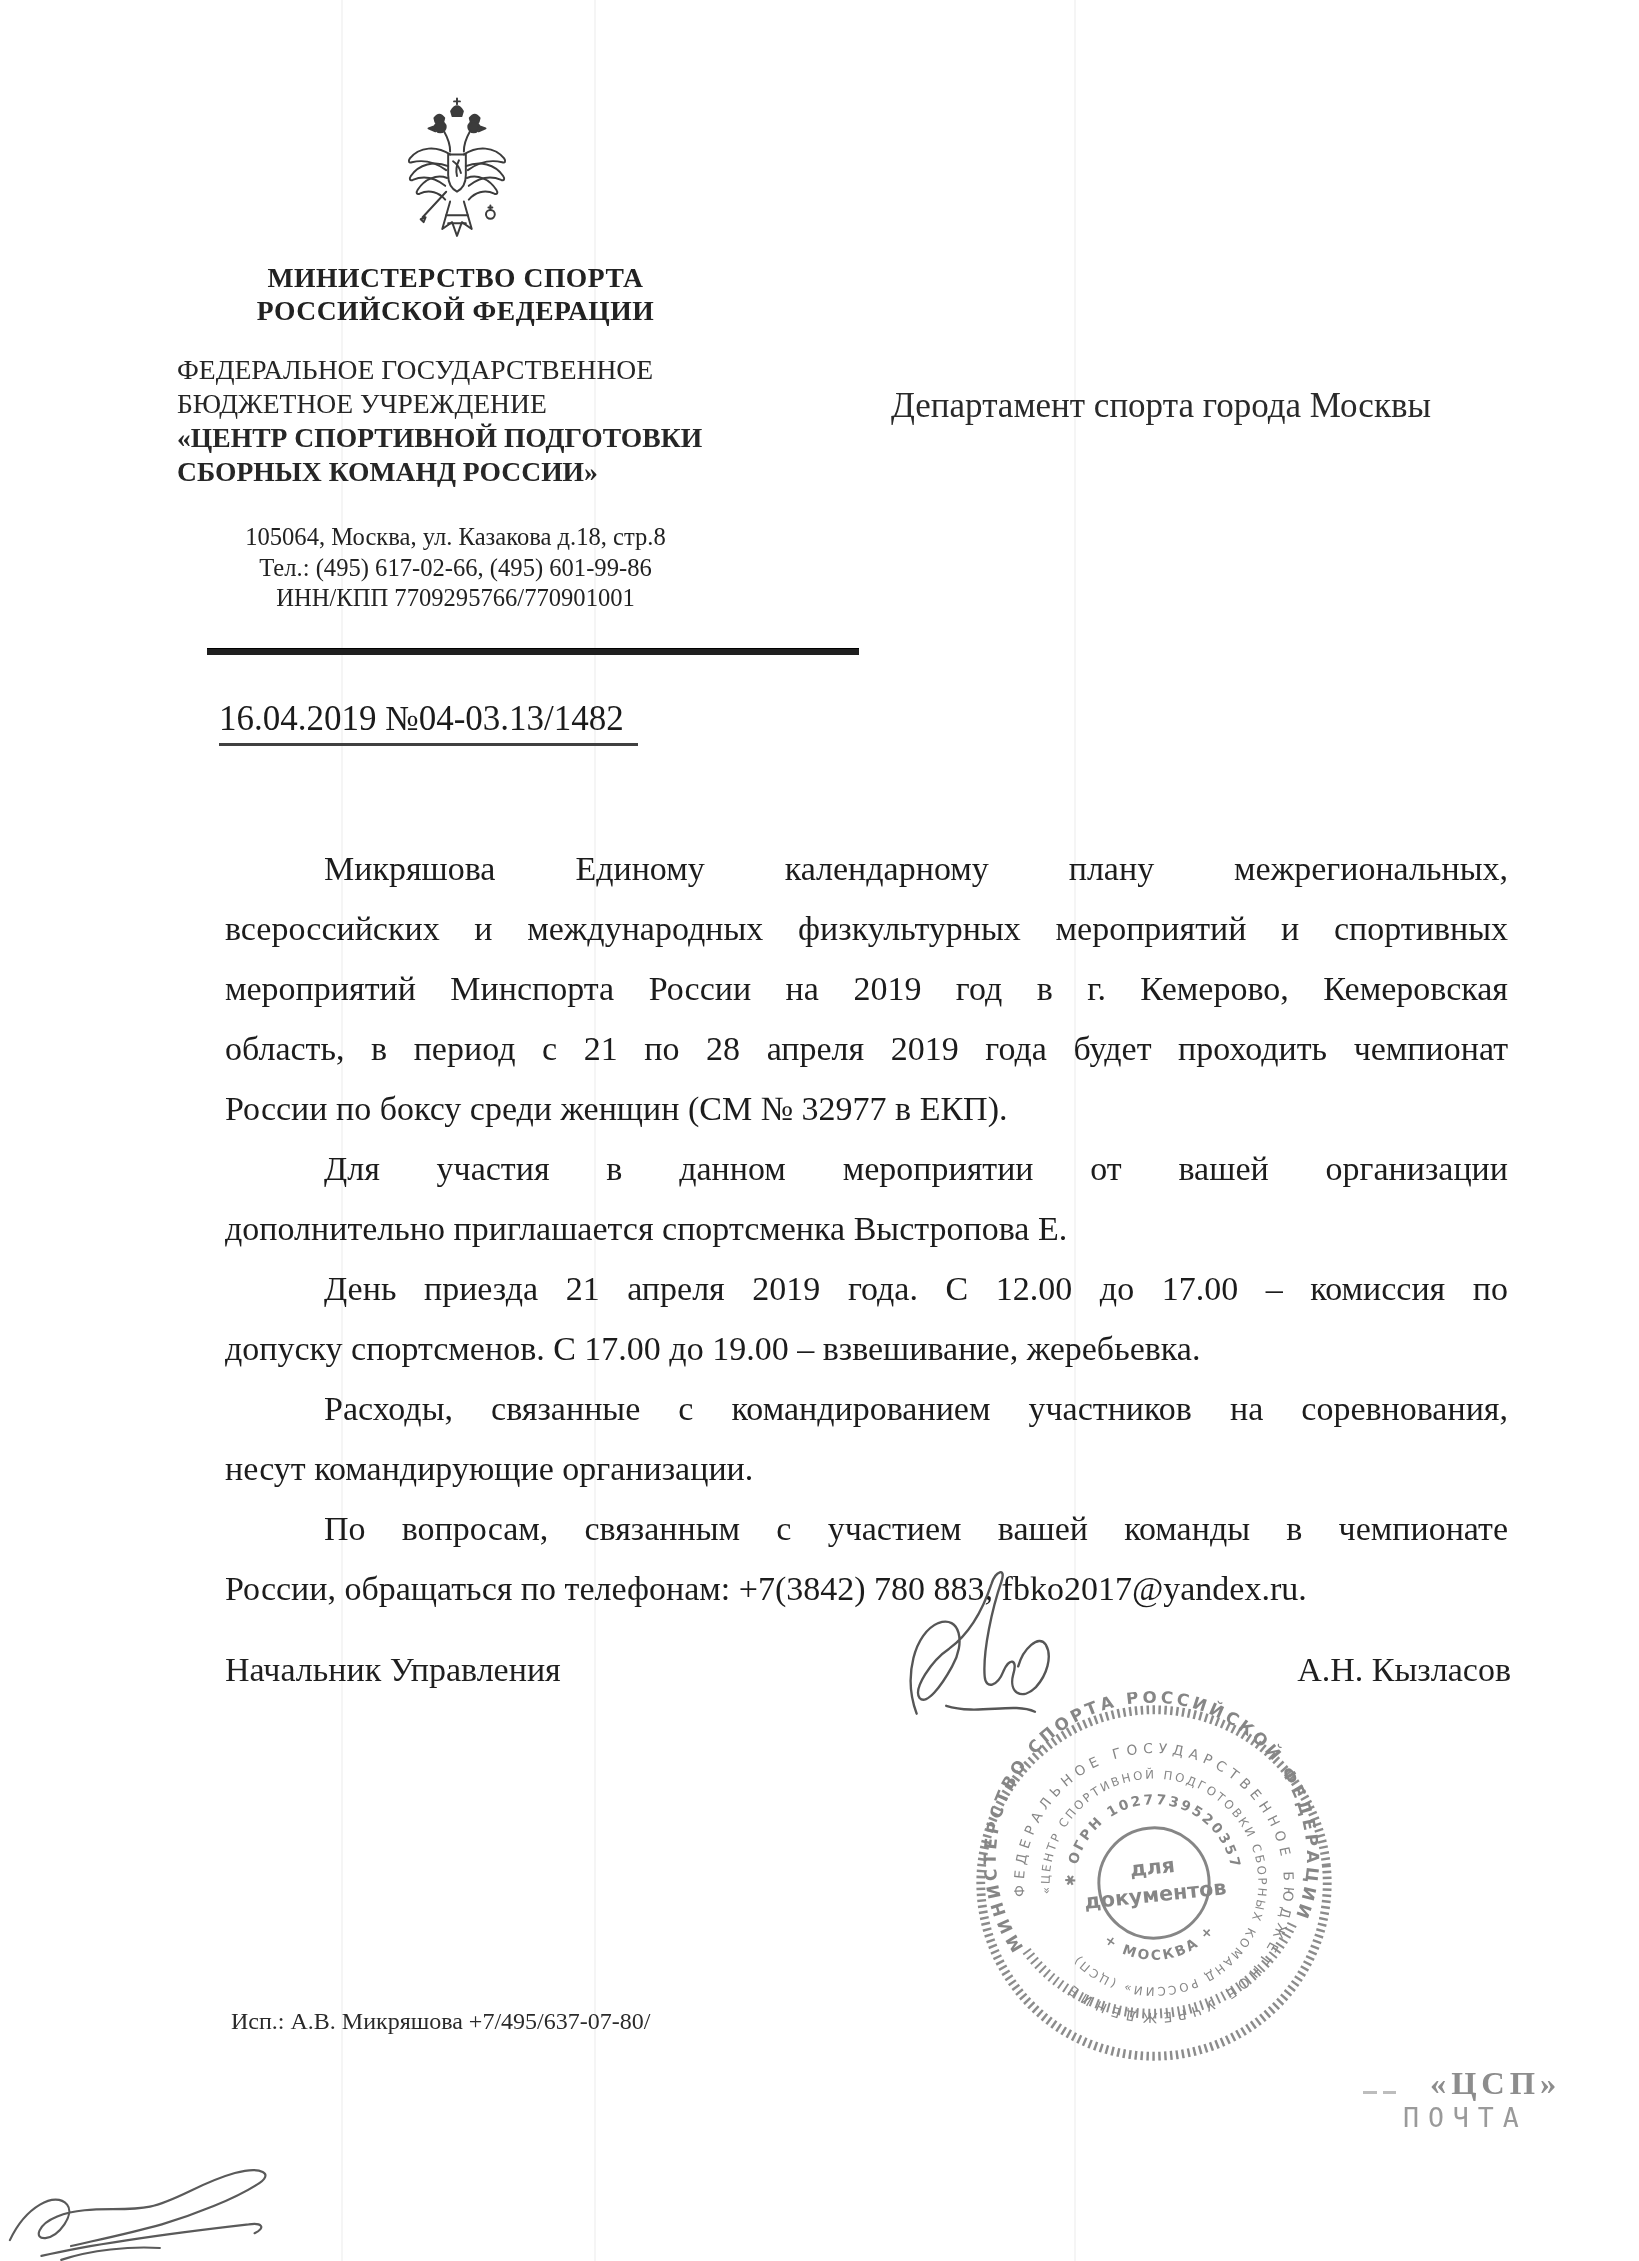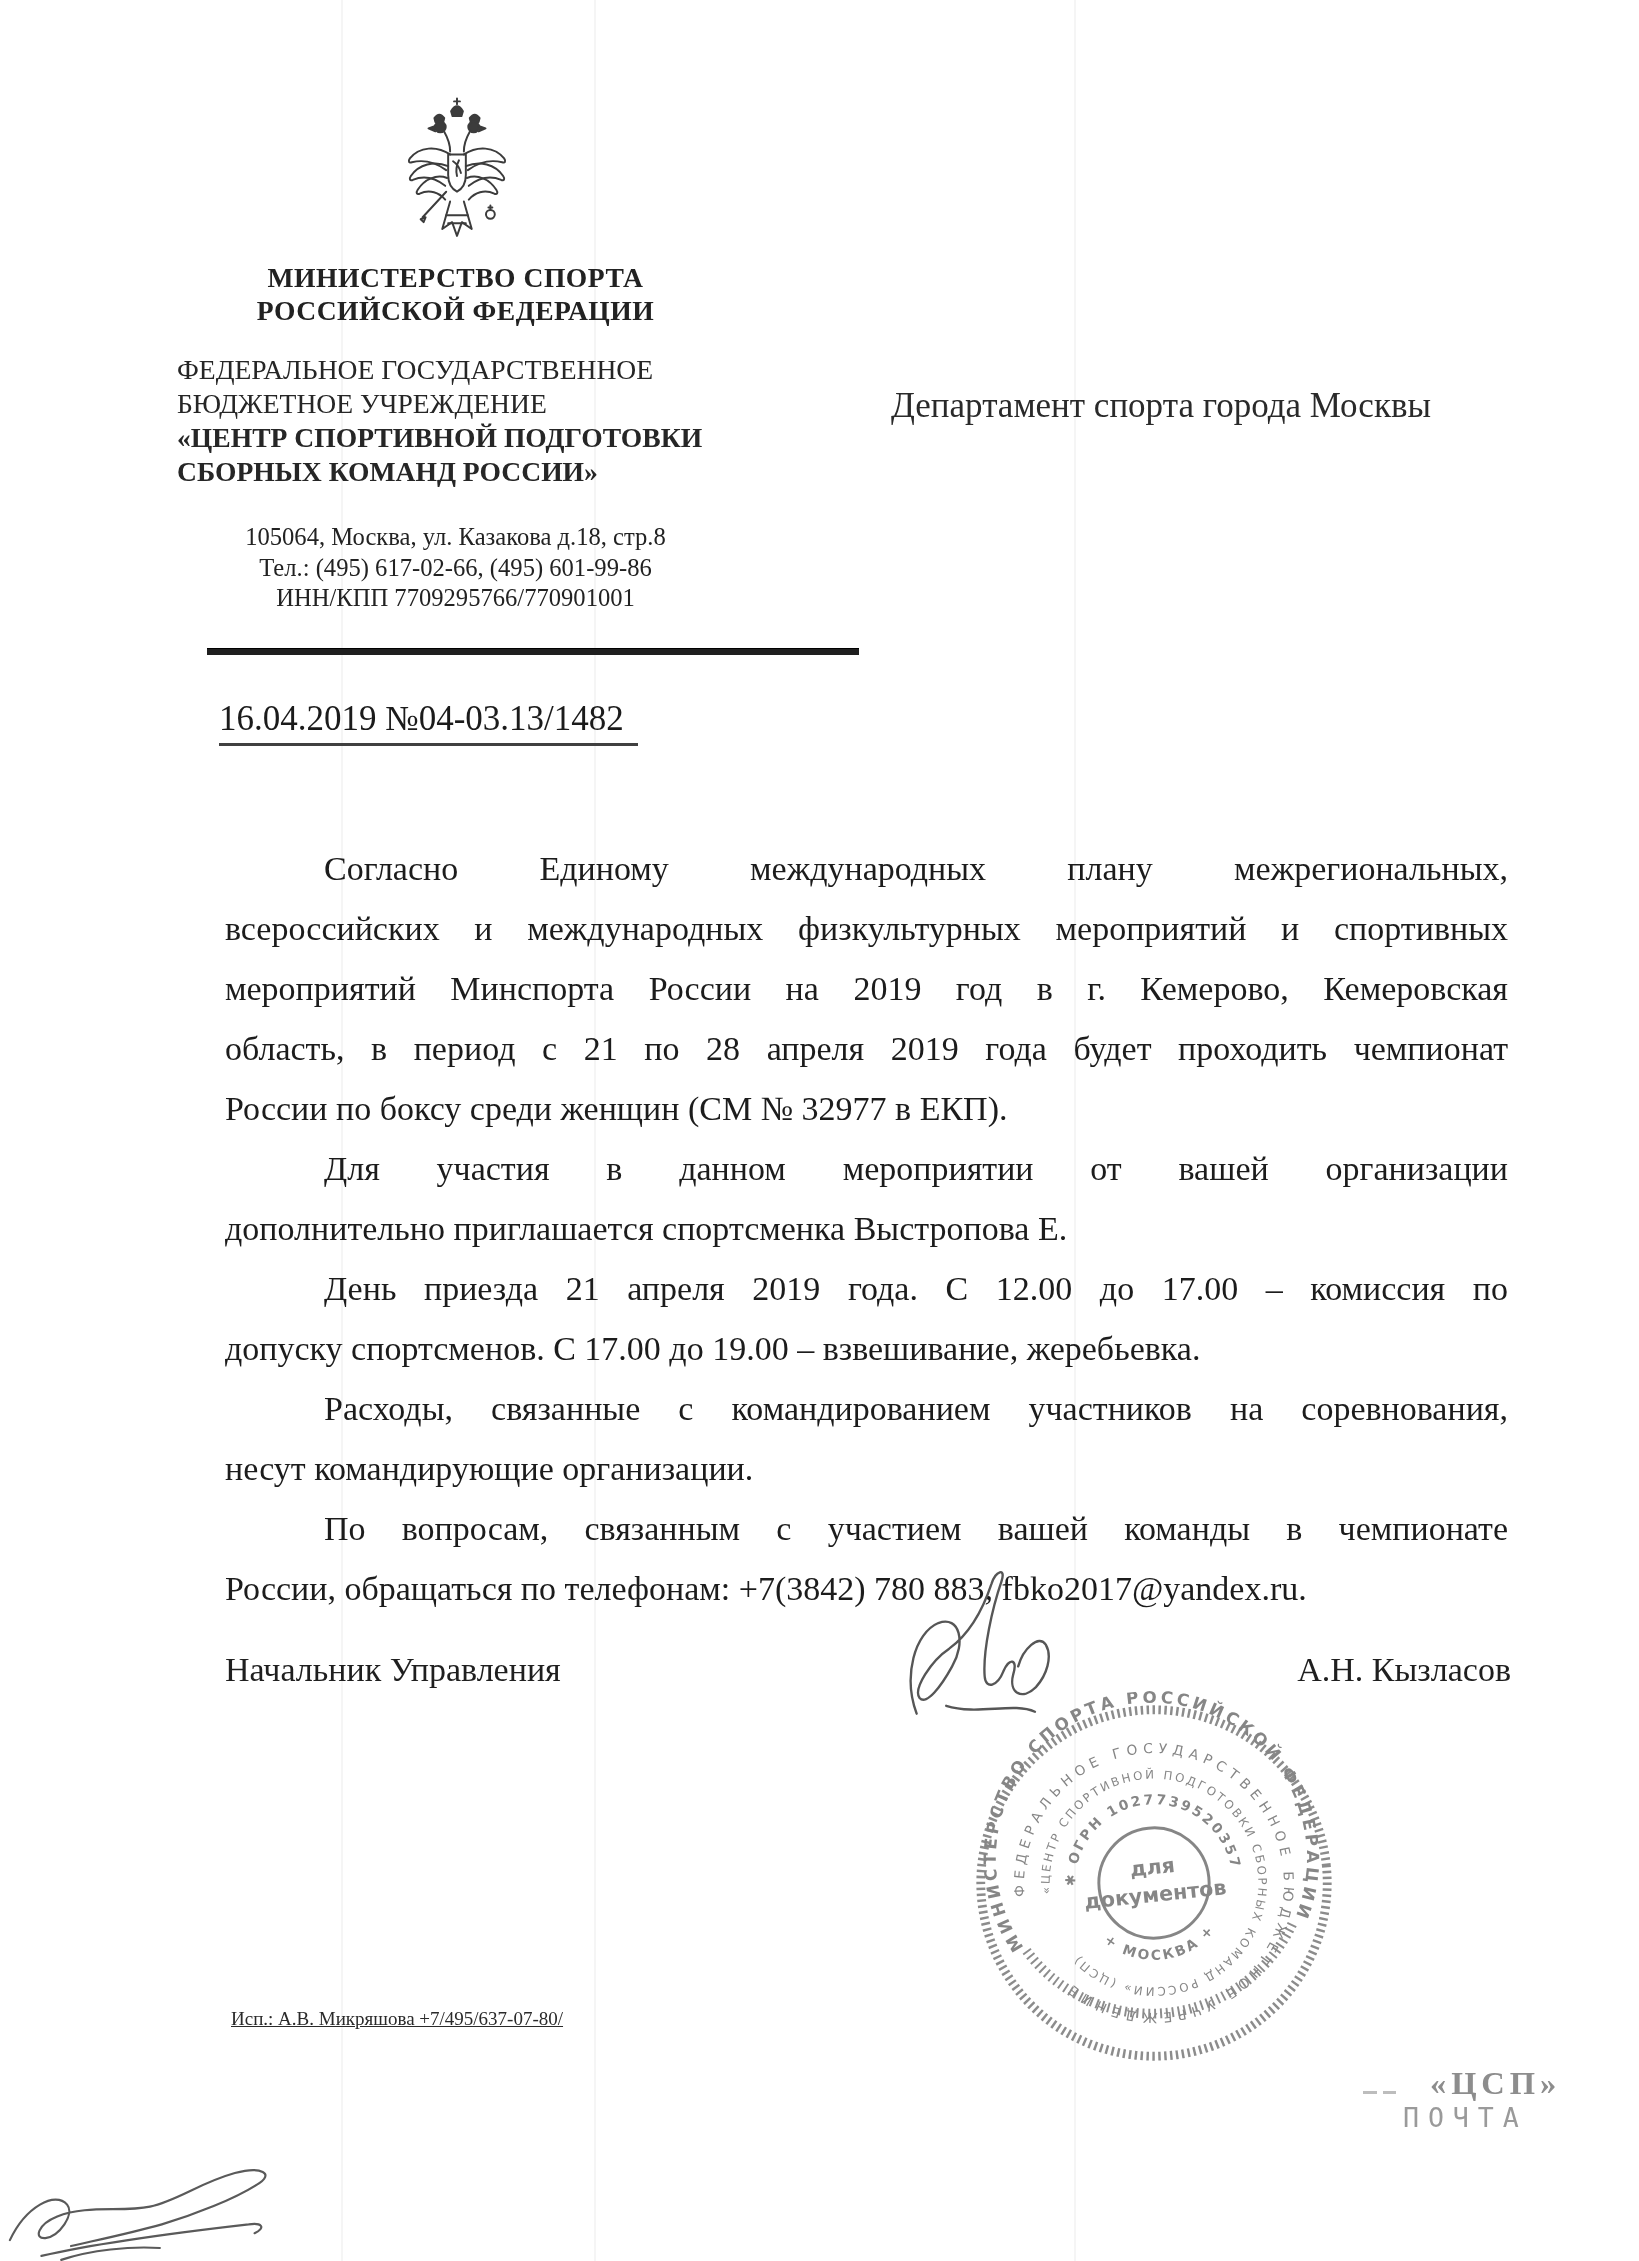--- a/index.html
+++ b/index.html
@@ -54,21 +54,21 @@
   .autograph{position:absolute;left:887px;top:1556px;width:217px;height:207px;}
   .stamp{position:absolute;left:967px;top:1691px;width:374px;height:384px;opacity:0.88;
          transform:rotate(-6deg);}
   .stamp text{font-family:"DejaVu Sans", sans-serif;fill:#767676;}
   .stamp .ringA{font-size:17px;letter-spacing:3.5px;font-weight:bold;}
   .stamp .ringB{font-size:14px;letter-spacing:5.5px;}
   .stamp .ringC{font-size:12px;letter-spacing:2.5px;}
   .stamp .ringD{font-size:14px;letter-spacing:2.5px;font-weight:bold;}
   .stamp .center-t{font-size:21px;font-weight:bold;text-anchor:middle;}
 
-  .executor{position:absolute;left:231px;top:2008px;font-size:19px;color:#2a2a2a;text-decoration:underline;}
+  .executor{position:absolute;left:231px;top:2008px;font-size:24px;color:#2a2a2a;}
 
   .postmark-org{
     position:absolute;left:1430px;top:2065px;font-size:32.5px;font-weight:bold;
     letter-spacing:4.9px;color:#8d8d8d;font-family:"Liberation Serif", serif;
   }
   .postmark-label{
     position:absolute;left:1403px;top:2102px;font-size:26.6px;letter-spacing:8.9px;
     color:#9a9a9a;font-family:"DejaVu Sans Mono", monospace;
   }
   .postmark-smudge{position:absolute;left:1363px;top:2082px;width:51px;height:9.9px;}
@@ -139,21 +139,21 @@
     <div>ИНН/КПП 7709295766/770901001</div>
   </div>
 
   <div class="rule"></div>
 
   <div class="recipient">Департамент спорта города Москвы</div>
 
   <div class="refline">16.04.2019 №04-03.13/1482</div>
 
   <div class="body" id="letter-body">
-      <div class="bline first">Согласно Единому международных плану межрегиональных,</div>
+      <div class="bline first">Микряшова Единому календарному плану межрегиональных,</div>
       <div class="bline">всероссийских и международных физкультурных мероприятий и спортивных</div>
       <div class="bline">мероприятий Минспорта России на 2019 год в г. Кемерово, Кемеровская</div>
       <div class="bline">область, в период с 21 по 28 апреля 2019 года будет проходить чемпионат</div>
       <div class="bline last">России по боксу среди женщин (СМ № 32977 в ЕКП).</div>
       <div class="bline first">Для участия в данном мероприятии от вашей организации</div>
       <div class="bline last">дополнительно приглашается спортсменка Выстропова Е.</div>
       <div class="bline first">День приезда 21 апреля 2019 года. С 12.00 до 17.00 – комиссия по</div>
       <div class="bline last">допуску спортсменов. С 17.00 до 19.00 – взвешивание, жеребьевка.</div>
       <div class="bline first">Расходы, связанные с командированием участников на соревнования,</div>
       <div class="bline last">несут командирующие организации.</div>

